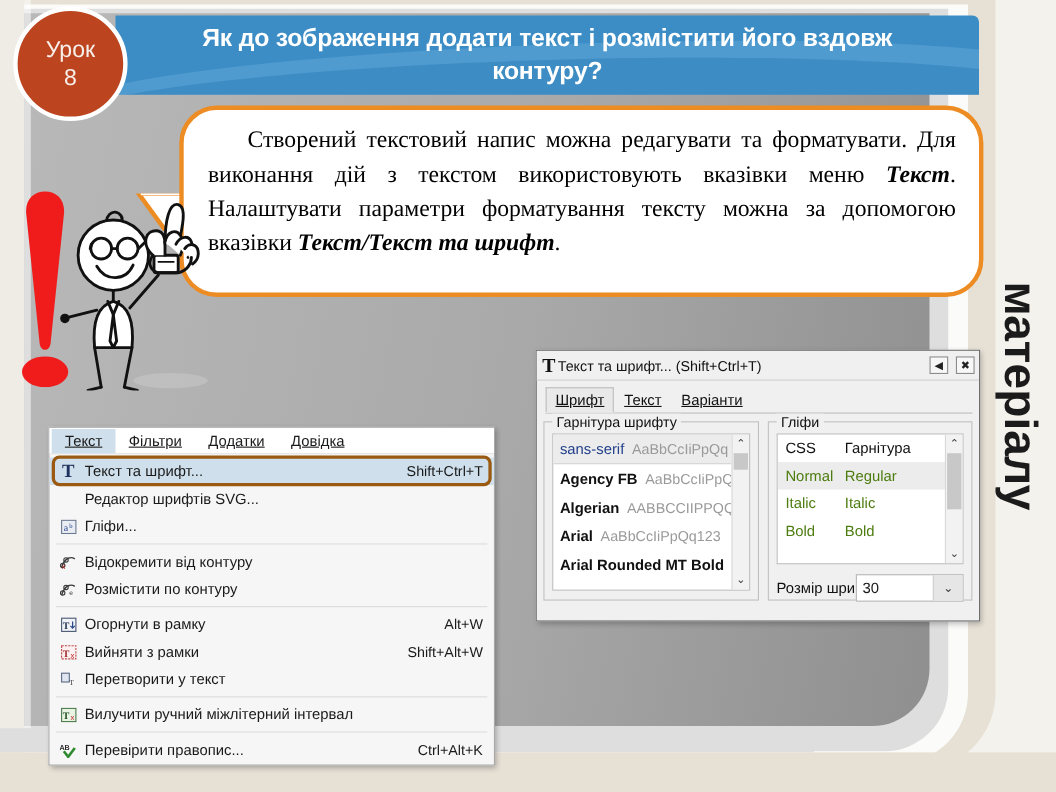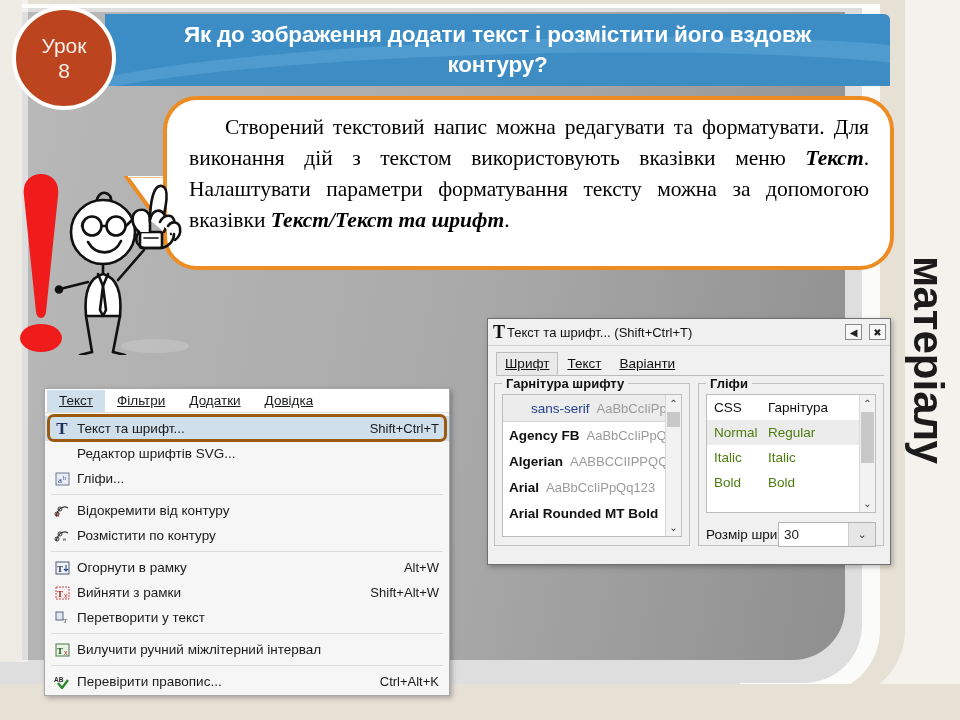--- a/index.html
+++ b/index.html
@@ -91,30 +91,30 @@
   .dlg-title .t-txt{font-size:13px;color:#111;flex:1 1 auto;white-space:nowrap;}
   .tbtn{width:17px;height:16px;border:1px solid #8b8b8b;background:#f7f7f7;margin-left:7px;
         display:flex;align-items:center;justify-content:center;font-size:10px;color:#222;box-sizing:border-box;}
   .dlg-body{padding:5px 6px 6px 6px;}
   .tabs{display:flex;align-items:center;height:24px;border-bottom:1px solid #bdbdbd;margin:0 0 7px 2px;}
   .tab{font-size:13.5px;color:#111;padding:3px 8px 3px 8px;border:1px solid transparent;white-space:nowrap;}
   .tab.active{background:#e9e9e9;border:1px solid #bdbdbd;border-bottom:1px solid #e9e9e9;margin-bottom:-1px;}
   .tab u{text-decoration:underline;}
   .panes{display:flex;gap:8px;}
   .fieldset{border:1px solid #c0c0c0;position:relative;padding:10px 7px 8px 7px;box-sizing:border-box;}
-  .fieldset>.legend{position:absolute;top:-8px;left:7px;background:#f0f0f0;padding:0 4px;font-size:13px;color:#111;white-space:nowrap;font-weight:bold;}
+  .fieldset>.legend{position:absolute;top:-8px;left:7px;background:#f0f0f0;padding:0 4px;font-size:13px;color:#111;white-space:nowrap;}
   .fs-font{width:196px;height:163px;}
   .fs-style{width:190px;height:163px;}
   .listbox{border:1px solid #bdbdbd;background:#ffffff;height:100%;display:flex;overflow:hidden;box-sizing:border-box;}
   .listcol{flex:1 1 auto;overflow:hidden;}
   .frow{display:flex;align-items:center;height:26px;padding:0 6px;font-size:13.5px;color:#1a1a1a;white-space:nowrap;overflow:hidden;}
   .frow .fname{font-weight:bold;color:#111;}
   .frow .fsample{color:#9a9a9a;margin-left:7px;font-size:13px;}
   .frow.sel{background:#ececec;}
-  .frow.sel .fname{color:#24418c;font-weight:normal;margin-left:22px;}
+  .frow.sel .fname{color:#24418c;font-weight:normal;}
   .frow.first-sep{border-bottom:1px solid #d6d6d6;}
   .sbar{width:15px;flex:0 0 15px;background:#f2f2f2;border-left:1px solid #d8d8d8;
         display:flex;flex-direction:column;justify-content:space-between;align-items:center;}
   .sarrow{font-size:10px;color:#3a3a3a;line-height:13px;padding:2px 0;}
   .sthumb{width:13px;background:#c8c8c8;}
   .stbl{flex:1 1 auto;display:flex;flex-direction:column;}
   .srow{display:flex;height:25px;align-items:center;font-size:13.5px;color:#4d7c0f;}
   .srow.head{color:#111;}
   .srow.sel{background:#ececec;}
   .sc1{width:57px;padding-left:7px;box-sizing:border-box;white-space:nowrap;}

